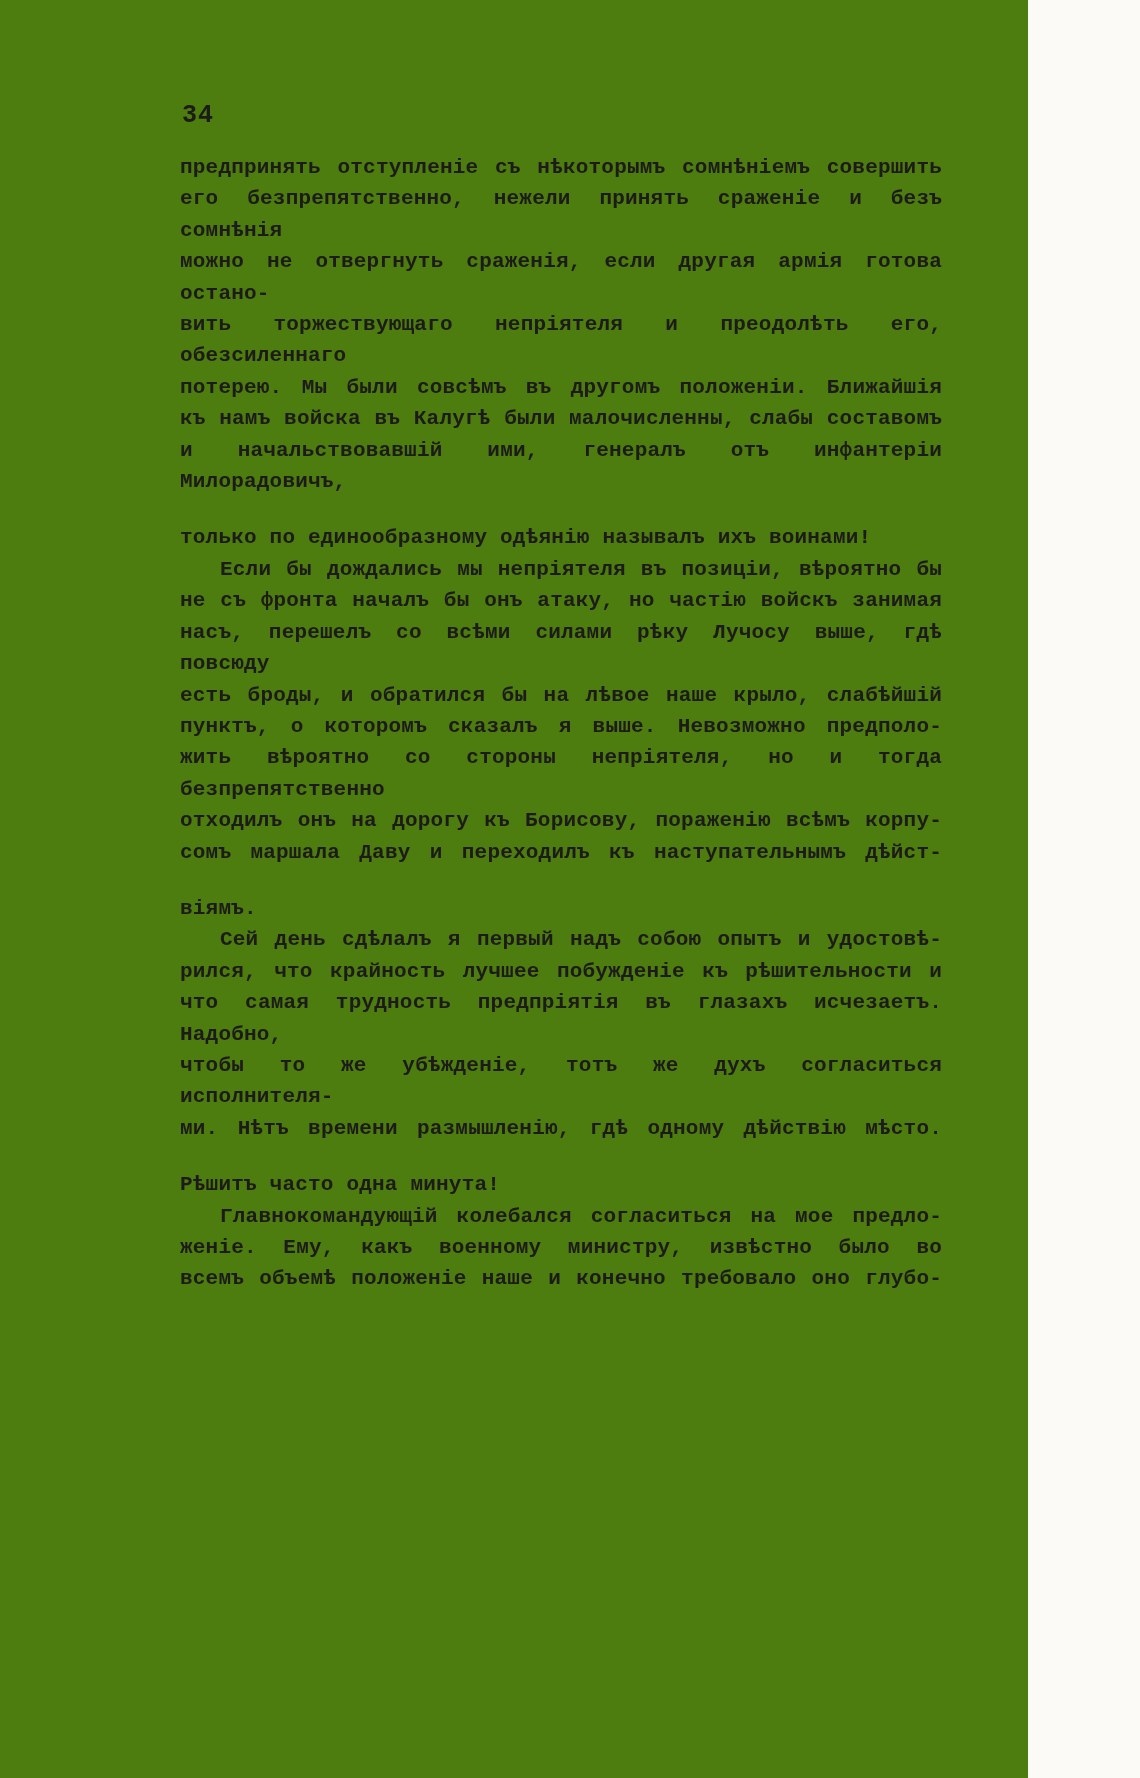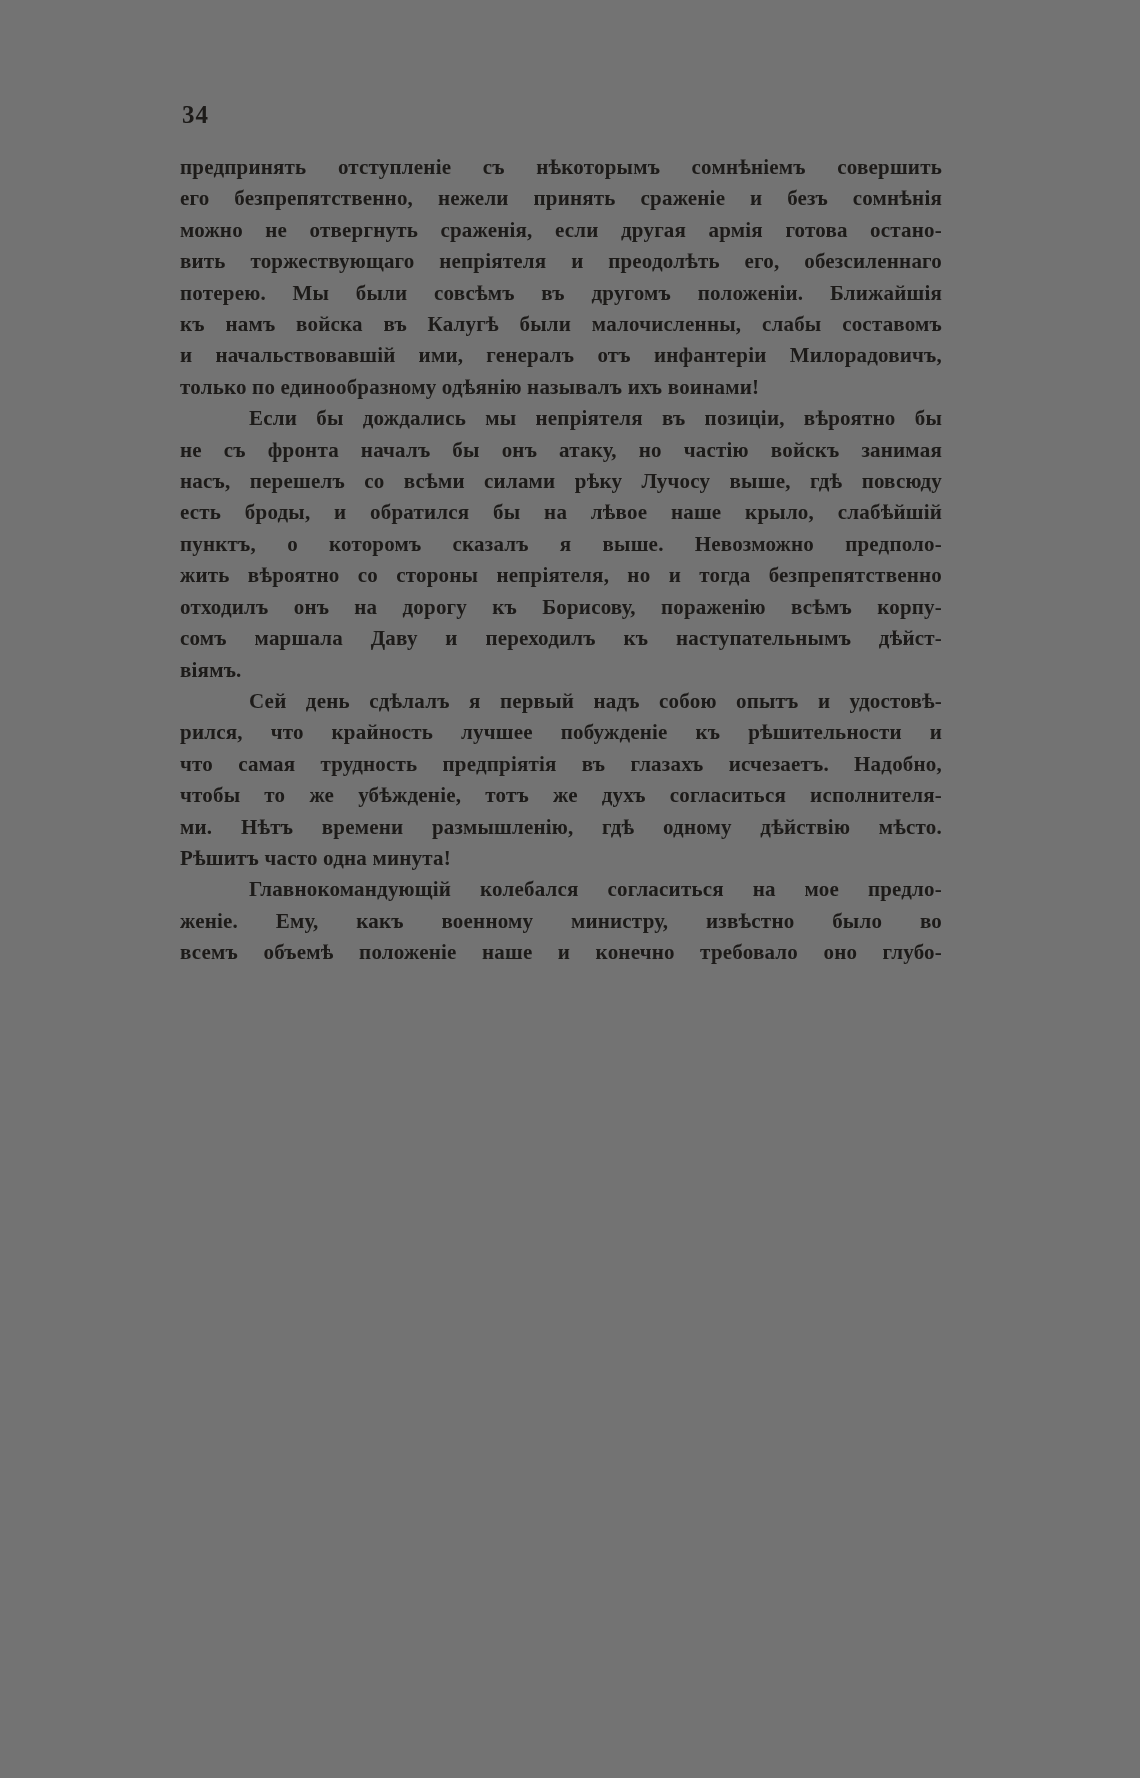--- a/index.html
+++ b/index.html
@@ -3,25 +3,25 @@
 <meta charset="utf-8">
 <style>
   * { margin: 0; padding: 0; box-sizing: border-box; }
 
   html, body {
     background: #fbfaf7;
   }
 
   .page {
     position: relative;
-    width: 1140px;
+    width: 1028px;
     height: 1778px;
-    background: #737373;
+    background: #4d7c0f;
     color: #1d1b19;
-    font-family: Liberation Serif, serif;
+    font-family: Liberation Mono, monospace;
     font-weight: 700;
     overflow: hidden;
   }
 
   .page-number {
     position: absolute;
     top: 101px;
     left: 182px;
     font-size: 25px;
     letter-spacing: 1px;
@@ -38,25 +38,25 @@
   }
 
   .paragraph .line {
     text-align: justify;
     text-align-last: justify;
     white-space: normal;
   }
 
   .paragraph .line.line-last {
     text-align-last: left;
+    margin-top: 25px;
   }
 
   .paragraph.indent .line:first-child {
     text-indent: 40px;
-    margin-left: 29px;
   }
 </style>
 </head>
 <body>
 
 <div class="page">
 
   <div class="page-number">34</div>
 
   <div class="text-block">

